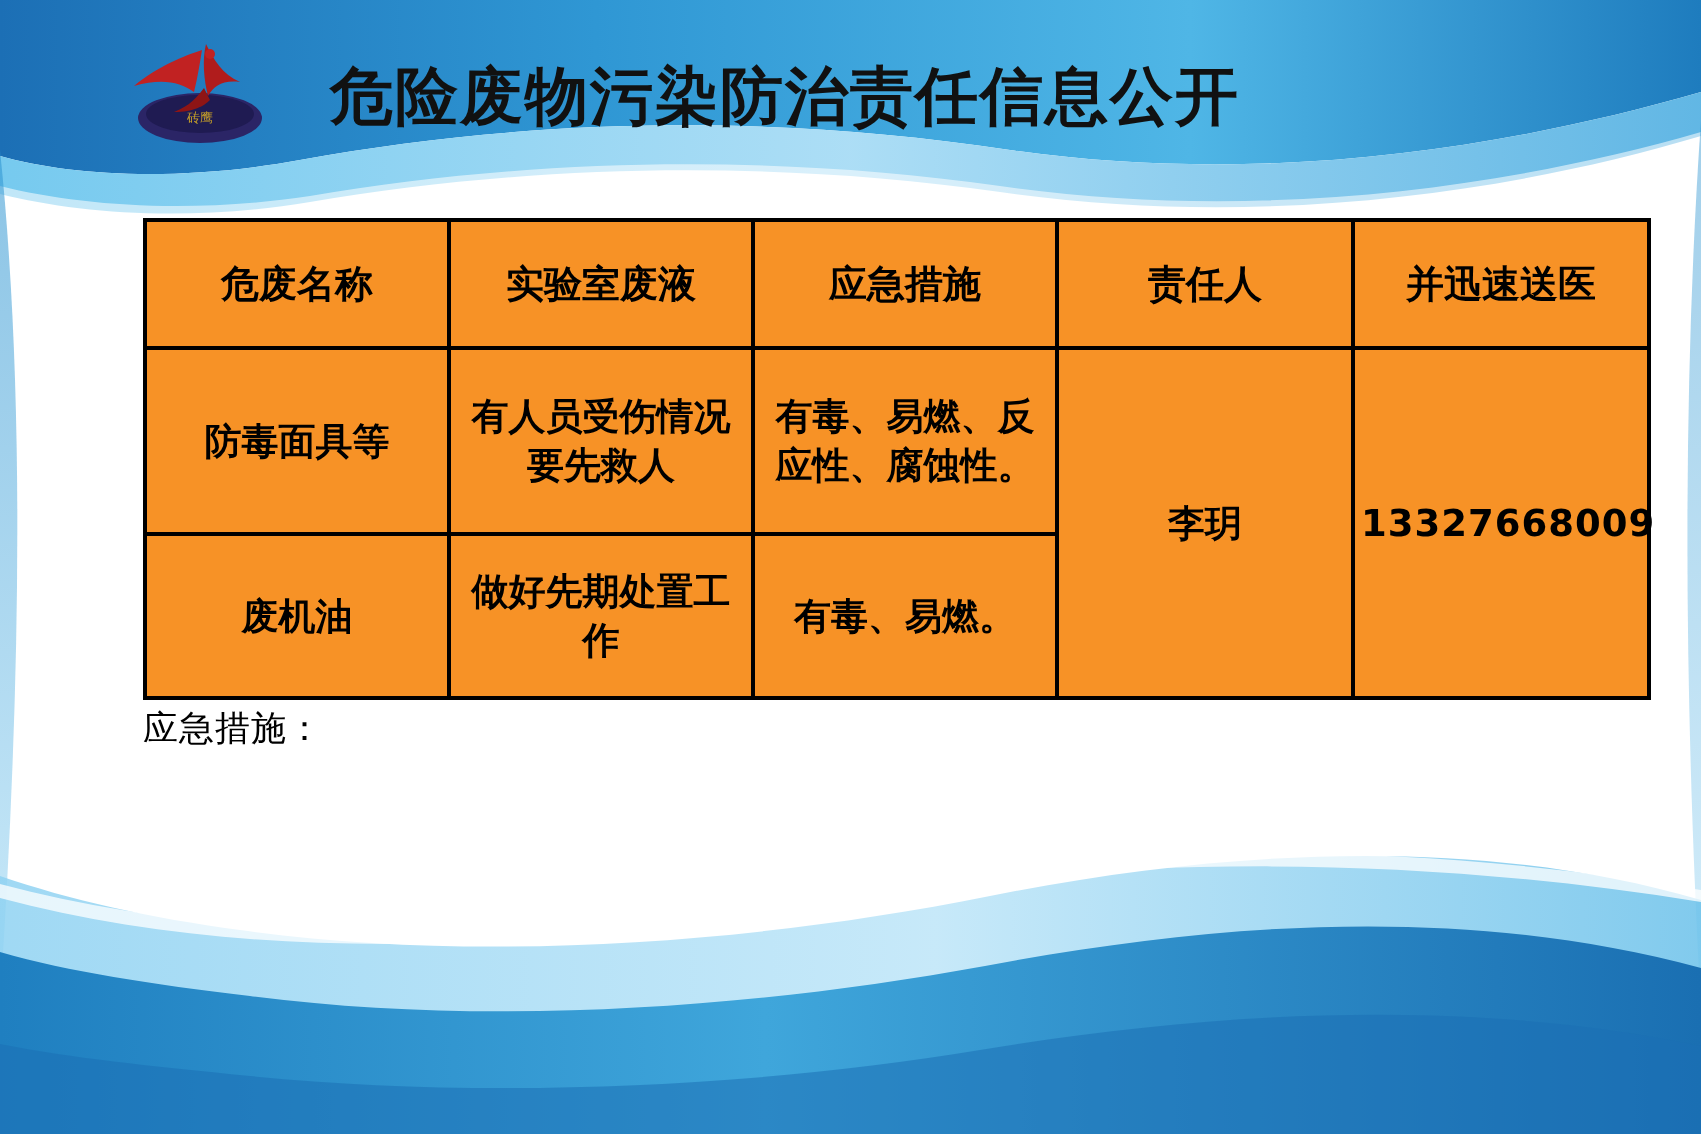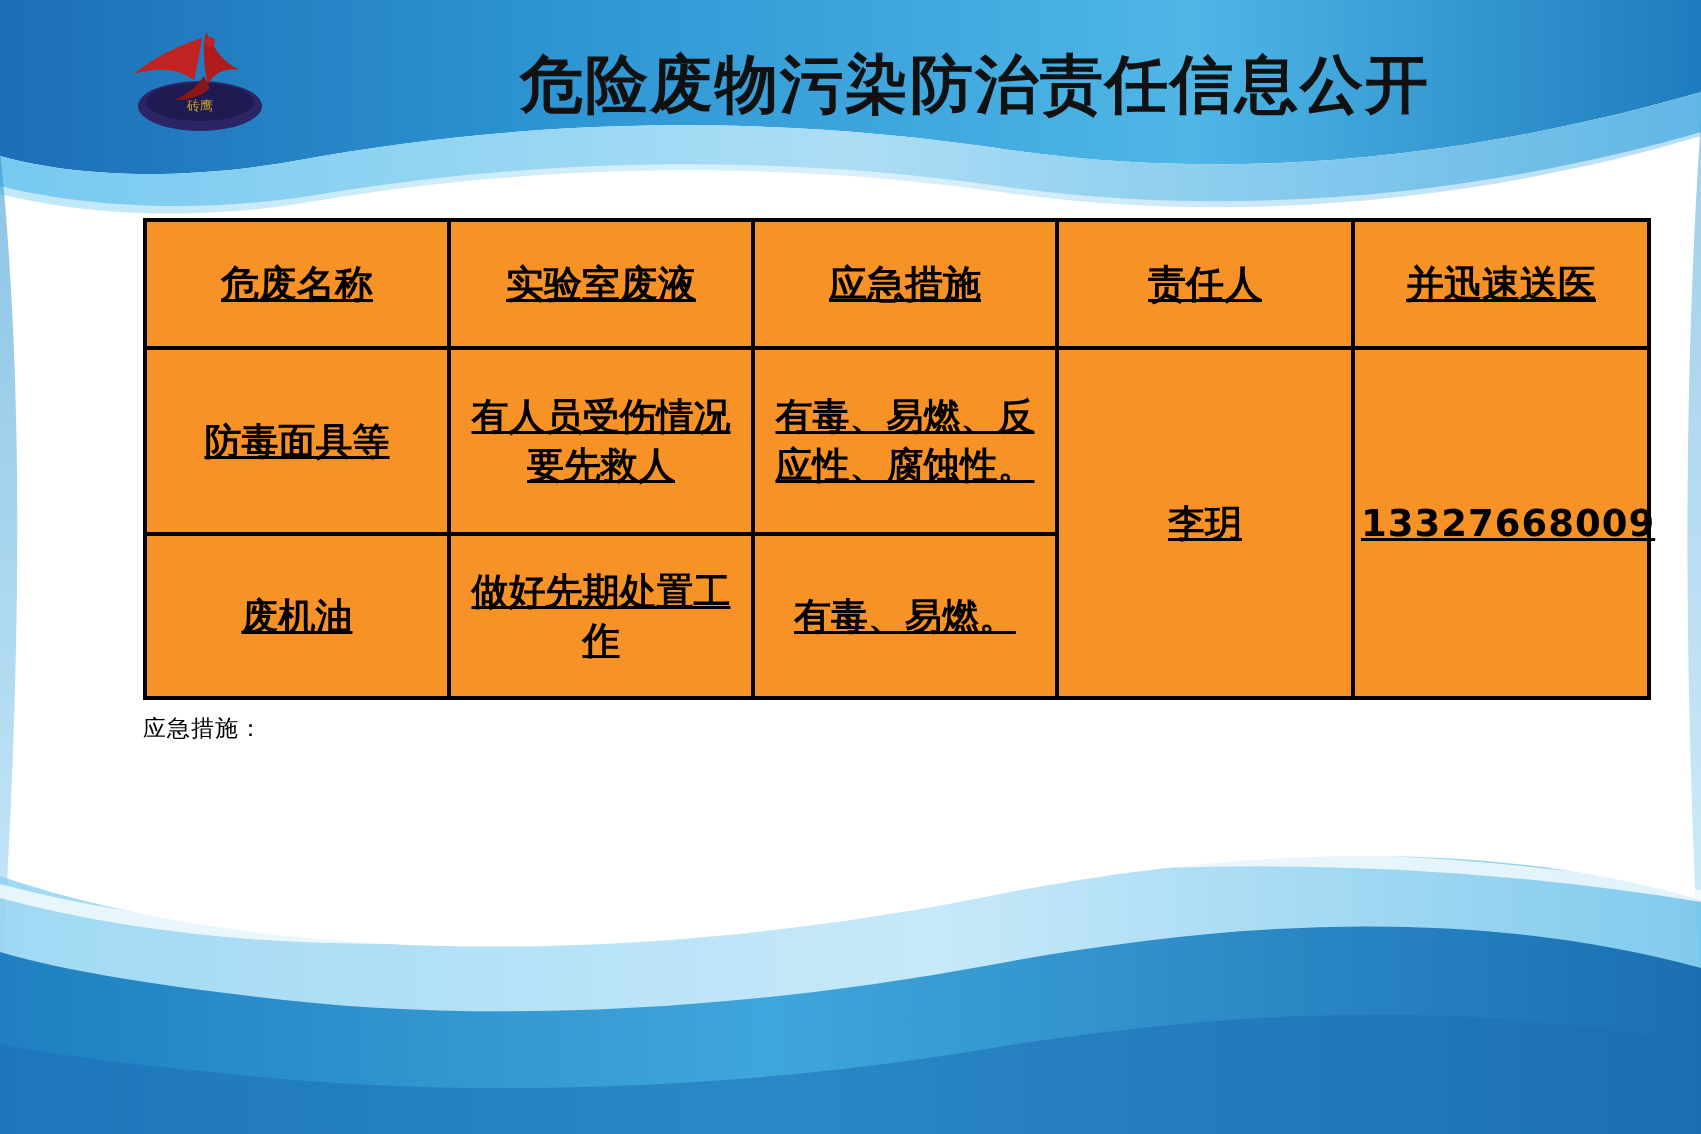--- a/index.html
+++ b/index.html
@@ -27,37 +27,37 @@
     position: absolute;
     inset: 0;
     width: 1701px;
     height: 1134px;
   }
 
   
   .header {
     position: absolute;
     left: 0;
-    top: 0;
+    top: 12px;
     width: 1699px;
     height: 178px;
   }
   .logo {
     position: absolute;
     left: 110px;
     top: 18px;
     width: 175px;
     height: 120px;
   }
   .title {
     position: absolute;
     left: 330px;
     top: 48px;
     width: 1100px;
-    text-align: right;
+    text-align: left;
     font-family: "DejaVu Sans", "Liberation Sans", sans-serif;
     font-weight: bold;
     font-size: 63px;
     line-height: 74px;
     color: #111111;
     letter-spacing: 2px;
     white-space: nowrap;
   }
 
   
@@ -65,21 +65,20 @@
     position: absolute;
     left: 143px;
     top: 218px;
     width: 1424px;
   }
   table.info {
     border-collapse: collapse;
     width: 1424px;
     table-layout: fixed;
     background: #22c55e;
-    text-decoration: underline;
   }
   table.info td, table.info th {
     border: 4px solid #000000;
     background: #F79226;
     color: #000000;
     text-align: center;
     vertical-align: middle;
     font-family: "DejaVu Sans", "Liberation Sans", sans-serif;
     font-weight: bold;
     font-size: 37px;
@@ -115,21 +114,21 @@
     top: 700px;
     width: 1420px;
     color: #000000;
     font-family: "DejaVu Serif", "Liberation Serif", serif;
     font-size: 35px;
     line-height: 57px;
     letter-spacing: 1px;
   }
   .measures .heading {
     font-family: Liberation Serif, serif;
-    font-size: 23px;
+    font-size: 35px;
     margin-bottom: 2px;
   }
   .measures p {
     margin: 0;
     text-indent: 72px;
     text-align: justify;
   }
 </style>
 </head>
 <body>

